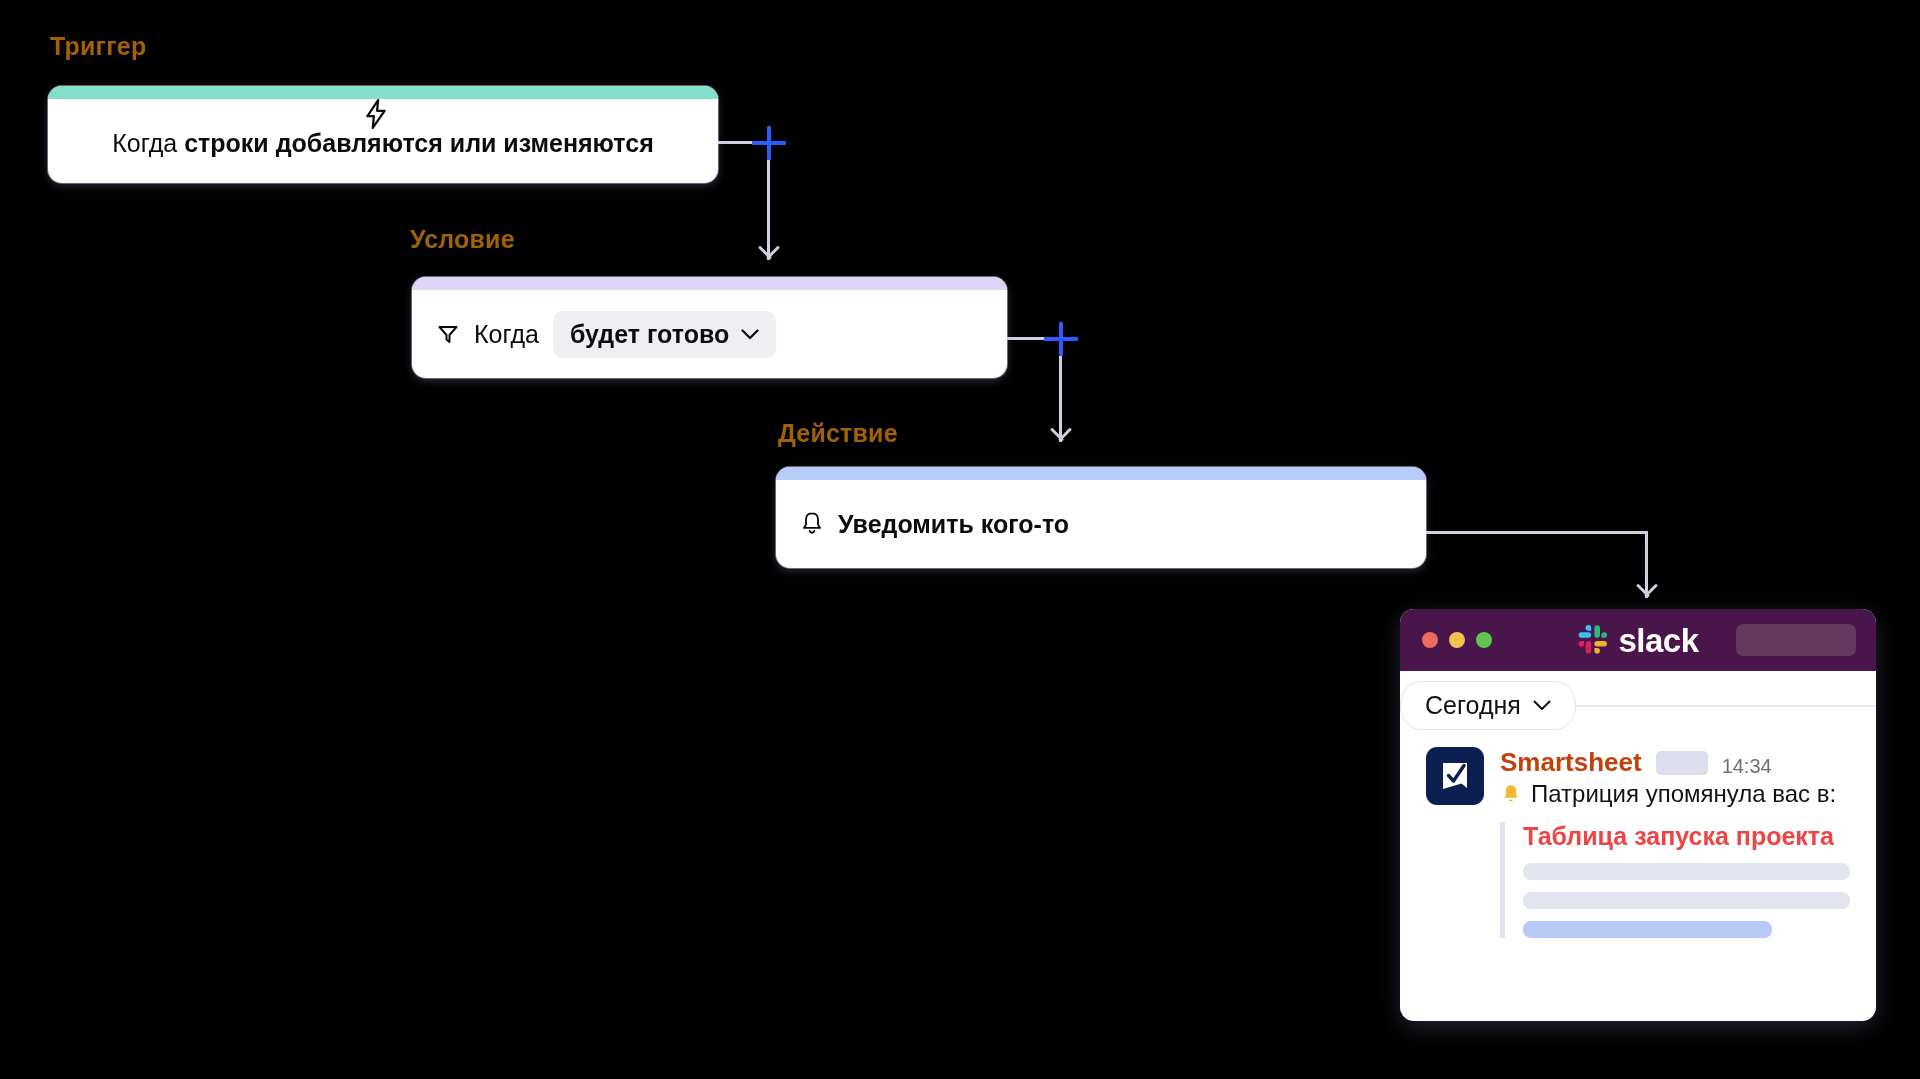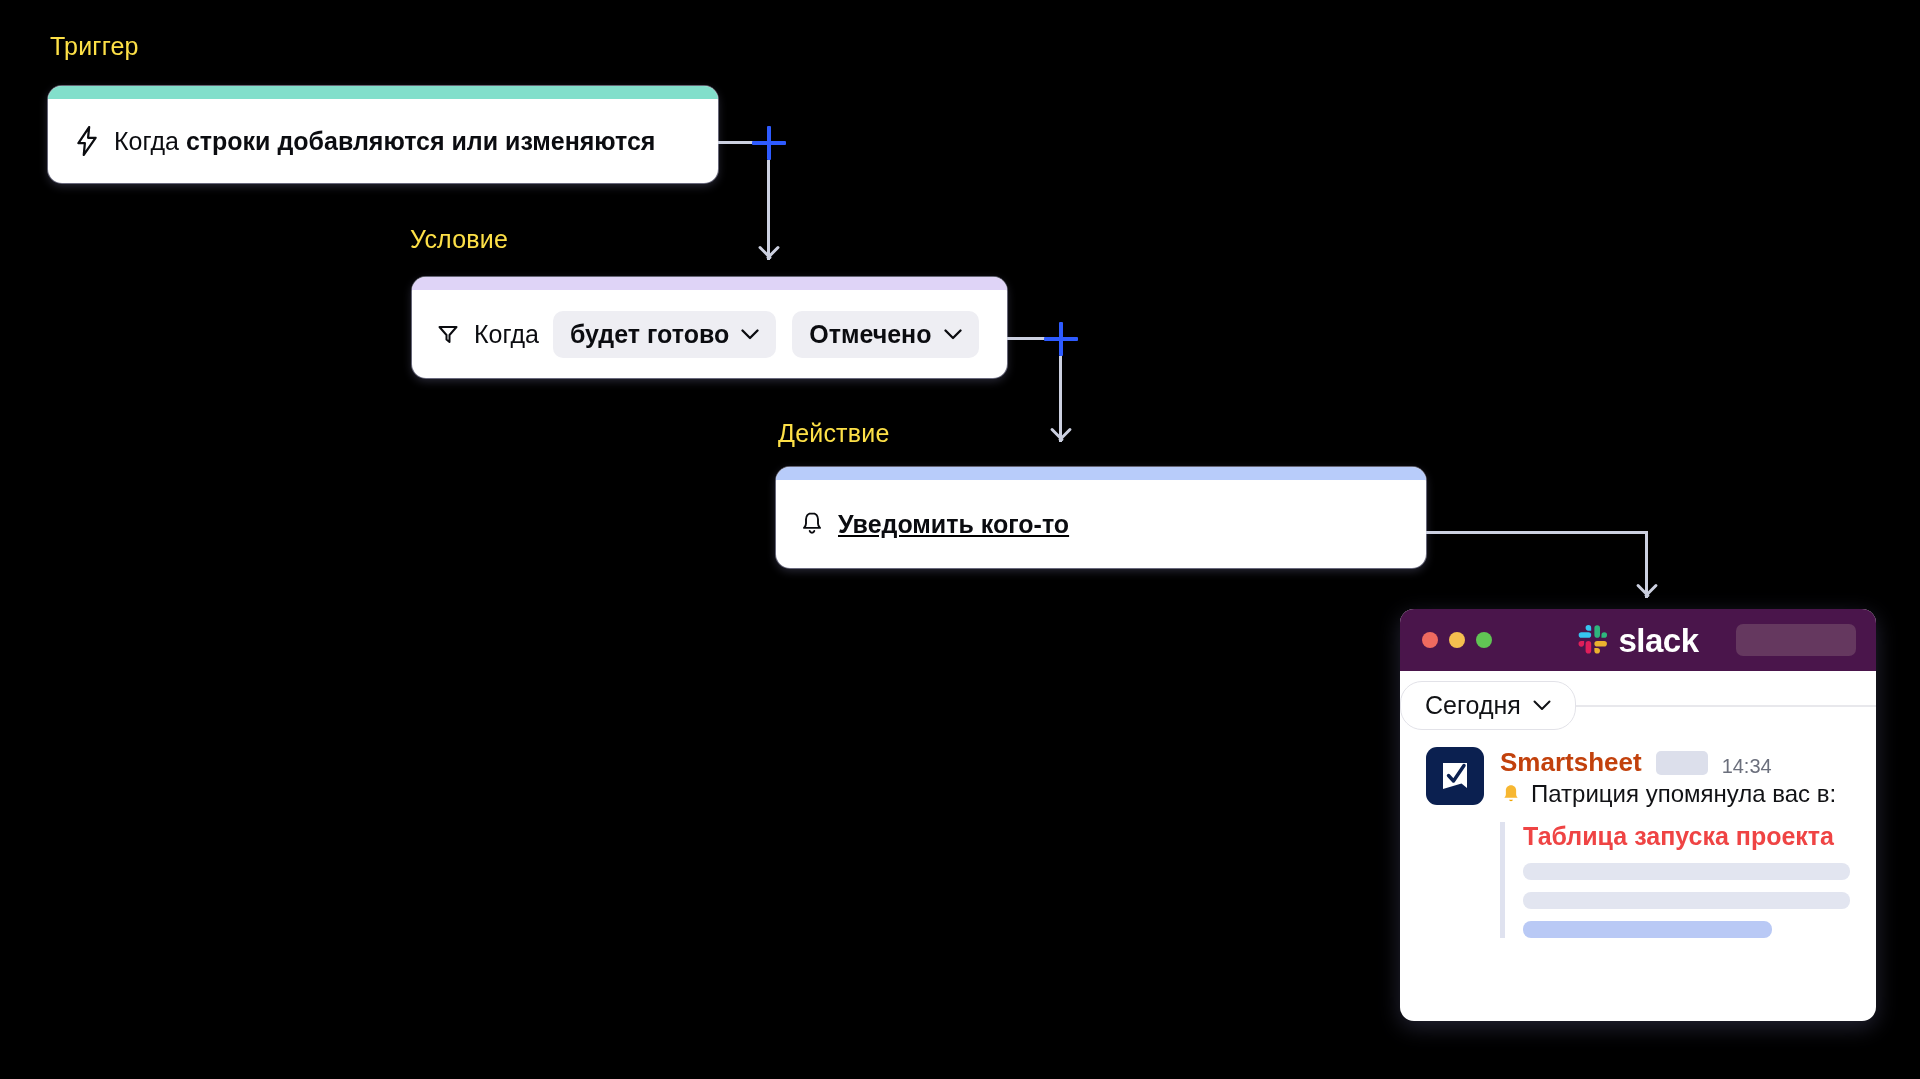--- a/index.html
+++ b/index.html
@@ -15,22 +15,22 @@
 
   .canvas {
     position: absolute;
     inset: 0;
   }
 
   
   .step-label {
     position: absolute;
     font-size: 25px;
-    font-weight: 400;
-    color: #fde047;
+    font-weight: 700;
+    color: #a16207;
     letter-spacing: 0.2px;
     white-space: nowrap;
   }
   #label-trigger   { left: 50px;  top: 32px; }
   #label-condition { left: 410px; top: 225px; }
   #label-action    { left: 778px; top: 419px; }
 
   
   .flow-card {
     position: absolute;
@@ -55,21 +55,21 @@
   .card-icon {
     display: inline-flex;
     align-items: center;
     justify-content: center;
     margin-right: 14px;
     flex: none;
   }
 
   
   #trigger-card { left: 48px; top: 86px; width: 670px; }
-  #trigger-card .card-body { height: 84px; }
+  #trigger-card .card-body { height: 84px; flex-direction: column; }
 
   
   #condition-card { left: 412px; top: 277px; width: 595px; }
   #condition-card .card-body { height: 88px; padding: 0 24px; }
   .cond-when {
     font-size: 25px;
     color: #0b0c10;
     margin-right: 14px;
     white-space: nowrap;
   }
@@ -84,21 +84,21 @@
     font-weight: 700;
     color: #0b0c10;
     white-space: nowrap;
     margin-right: 16px;
     cursor: pointer;
   }
   .chip:last-child { margin-right: 0; }
 
   
   #action-card { left: 776px; top: 467px; width: 650px; }
-  .action-tabs { display: flex; text-decoration: underline; }
+  .action-tabs { display: flex; }
   .action-tab {
     flex: 1;
     display: flex;
     align-items: center;
     padding: 0 24px;
     height: 88px;
     cursor: pointer;
   }
   .action-tab + .action-tab { border-left: 1.5px solid #e6e6ef; }
   .action-tab .tab-label {
@@ -306,26 +306,20 @@
     <div class="card-stripe" style="background:#dfd4f7"></div>
     <div class="card-body">
       <span class="card-icon">
         <svg width="24" height="24" viewBox="0 0 24 24" fill="none">
           <path d="M3.5 5 H20.5 L13.5 13 V20 L10.5 17.5 V13 Z" stroke="#0b0c10" stroke-width="2" stroke-linejoin="round" fill="none"></path>
         </svg>
       </span>
       <span class="cond-when">Когда</span>
       <span class="chip">
         <span>будет готово</span>
-        <svg width="18" height="11" viewBox="0 0 18 11" fill="none">
-          <path d="M1.5 1.5 L9 9 L16.5 1.5" stroke="#0b0c10" stroke-width="2.3" stroke-linecap="round" stroke-linejoin="round"></path>
-        </svg>
-      </span>
-      <span class="chip">
-        <span>Отмечено</span>
         <svg width="18" height="11" viewBox="0 0 18 11" fill="none">
           <path d="M1.5 1.5 L9 9 L16.5 1.5" stroke="#0b0c10" stroke-width="2.3" stroke-linecap="round" stroke-linejoin="round"></path>
         </svg>
       </span>
     </div>
   </div>
 
   <div class="conn conn-h" style="left:1007px; top:337px; width:44px;"></div>
   <div class="plus-btn" style="left:1044px; top:322px;"></div>
   <div class="conn conn-v" style="left:1059px; top:356px; height:86px;"></div>

